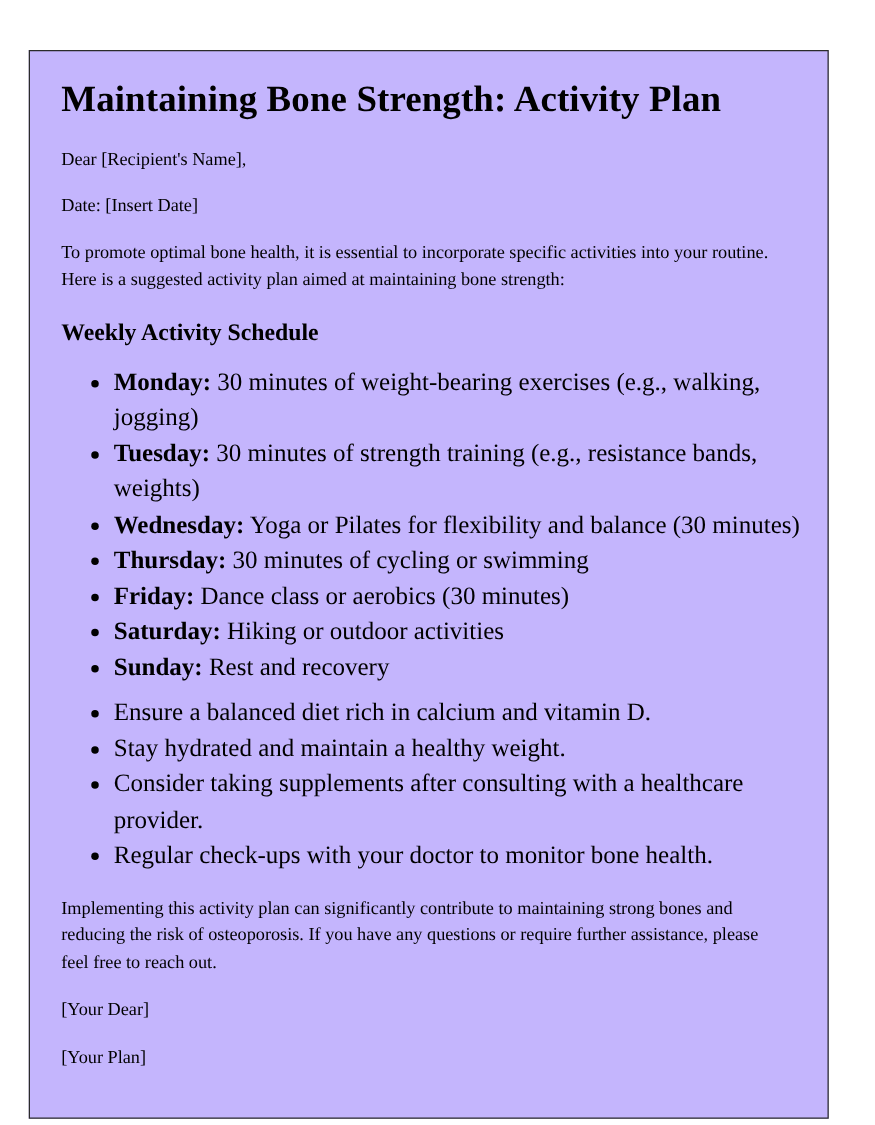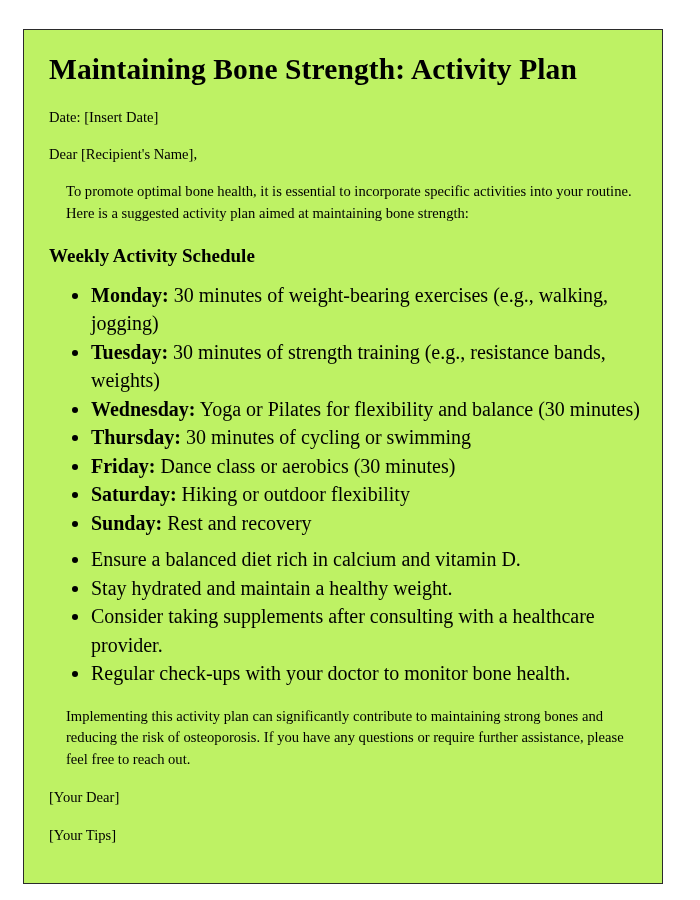--- a/index.html
+++ b/index.html
@@ -10,26 +10,26 @@
   body {
     width: 700px;
     height: 900px;
     font-family: "Liberation Serif", "DejaVu Serif", serif;
     color: #000000;
     overflow: hidden;
   }
   .page-frame {
     position: absolute;
     left: 23px;
-    top: 29px;
+    top: 40px;
     width: 640px;
     height: 855px;
     border: 1px solid #2b2b2b;
     box-sizing: border-box;
-    background: #bef264;
+    background: #c4b5fd;
     padding-left: 33px;
   }
   .page-content {
     position: absolute;
     left: 25px;
     top: 23px;
     right: 22px;
   }
   .doc-title {
     font-size: 29.5px;
@@ -46,21 +46,21 @@
     margin: 21px 0 14px 0;
   }
   .body-line {
     font-size: 14.6px;
     line-height: 1.42;
     margin: 0 0 16.5px 0;
   }
   .body-para {
     font-size: 14.6px;
     line-height: 1.46;
-    margin: 0 0 17px 17px;
+    margin: 0 0 17px 0;
     max-width: 571px;
   }
   .sign-line {
     font-size: 14.6px;
     line-height: 1.42;
     margin: 0 0 17px 0;
   }
   ul.doc-list {
     margin: 0 0 4px 0;
     padding: 0 0 0 42px;
@@ -78,50 +78,50 @@
   .spacer-top-tips { height: 4px; }
 </style>
 </head>
 <body>
 
 <div class="page-frame">
   <div class="page-content">
 
     <h1 class="doc-title">Maintaining Bone Strength: Activity Plan</h1>
 
+    <p class="body-line">Dear [Recipient's Name],</p>
+
     <p class="body-line">Date: [Insert Date]</p>
-
-    <p class="body-line">Dear [Recipient's Name],</p>
 
     <p class="body-para">To promote optimal bone health, it is essential to incorporate specific activities into your routine. Here is a suggested activity plan aimed at maintaining bone strength:</p>
 
     <h2 class="section-heading">Weekly Activity Schedule</h2>
 
     <ul class="doc-list">
       <li><span class="lbl">Monday:</span> <span>30 minutes of weight-bearing exercises (e.g., walking, jogging)</span></li>
       <li><span class="lbl">Tuesday:</span> <span>30 minutes of strength training (e.g., resistance bands, weights)</span></li>
       <li><span class="lbl">Wednesday:</span> <span>Yoga or Pilates for flexibility and balance (30 minutes)</span></li>
       <li><span class="lbl">Thursday:</span> <span>30 minutes of cycling or swimming</span></li>
       <li><span class="lbl">Friday:</span> <span>Dance class or aerobics (30 minutes)</span></li>
-      <li><span class="lbl">Saturday:</span> <span>Hiking or outdoor flexibility</span></li>
+      <li><span class="lbl">Saturday:</span> <span>Hiking or outdoor activities</span></li>
       <li><span class="lbl">Sunday:</span> <span>Rest and recovery</span></li>
     </ul>
 
 
     <div class="spacer-top-tips"></div>
 
     <ul class="doc-list">
       <li>Ensure a balanced diet rich in calcium and vitamin D.</li>
       <li>Stay hydrated and maintain a healthy weight.</li>
       <li>Consider taking supplements after consulting with a healthcare provider.</li>
       <li>Regular check-ups with your doctor to monitor bone health.</li>
     </ul>
 
     <p class="body-para" style="margin-top:18px;">Implementing this activity plan can significantly contribute to maintaining strong bones and reducing the risk of osteoporosis. If you have any questions or require further assistance, please feel free to reach out.</p>
 
 
     <p class="sign-line">[Your Dear]</p>
 
-    <p class="sign-line">[Your Tips]</p>
+    <p class="sign-line">[Your Plan]</p>
 
 
   </div>
 </div>
 
 </body></html>

